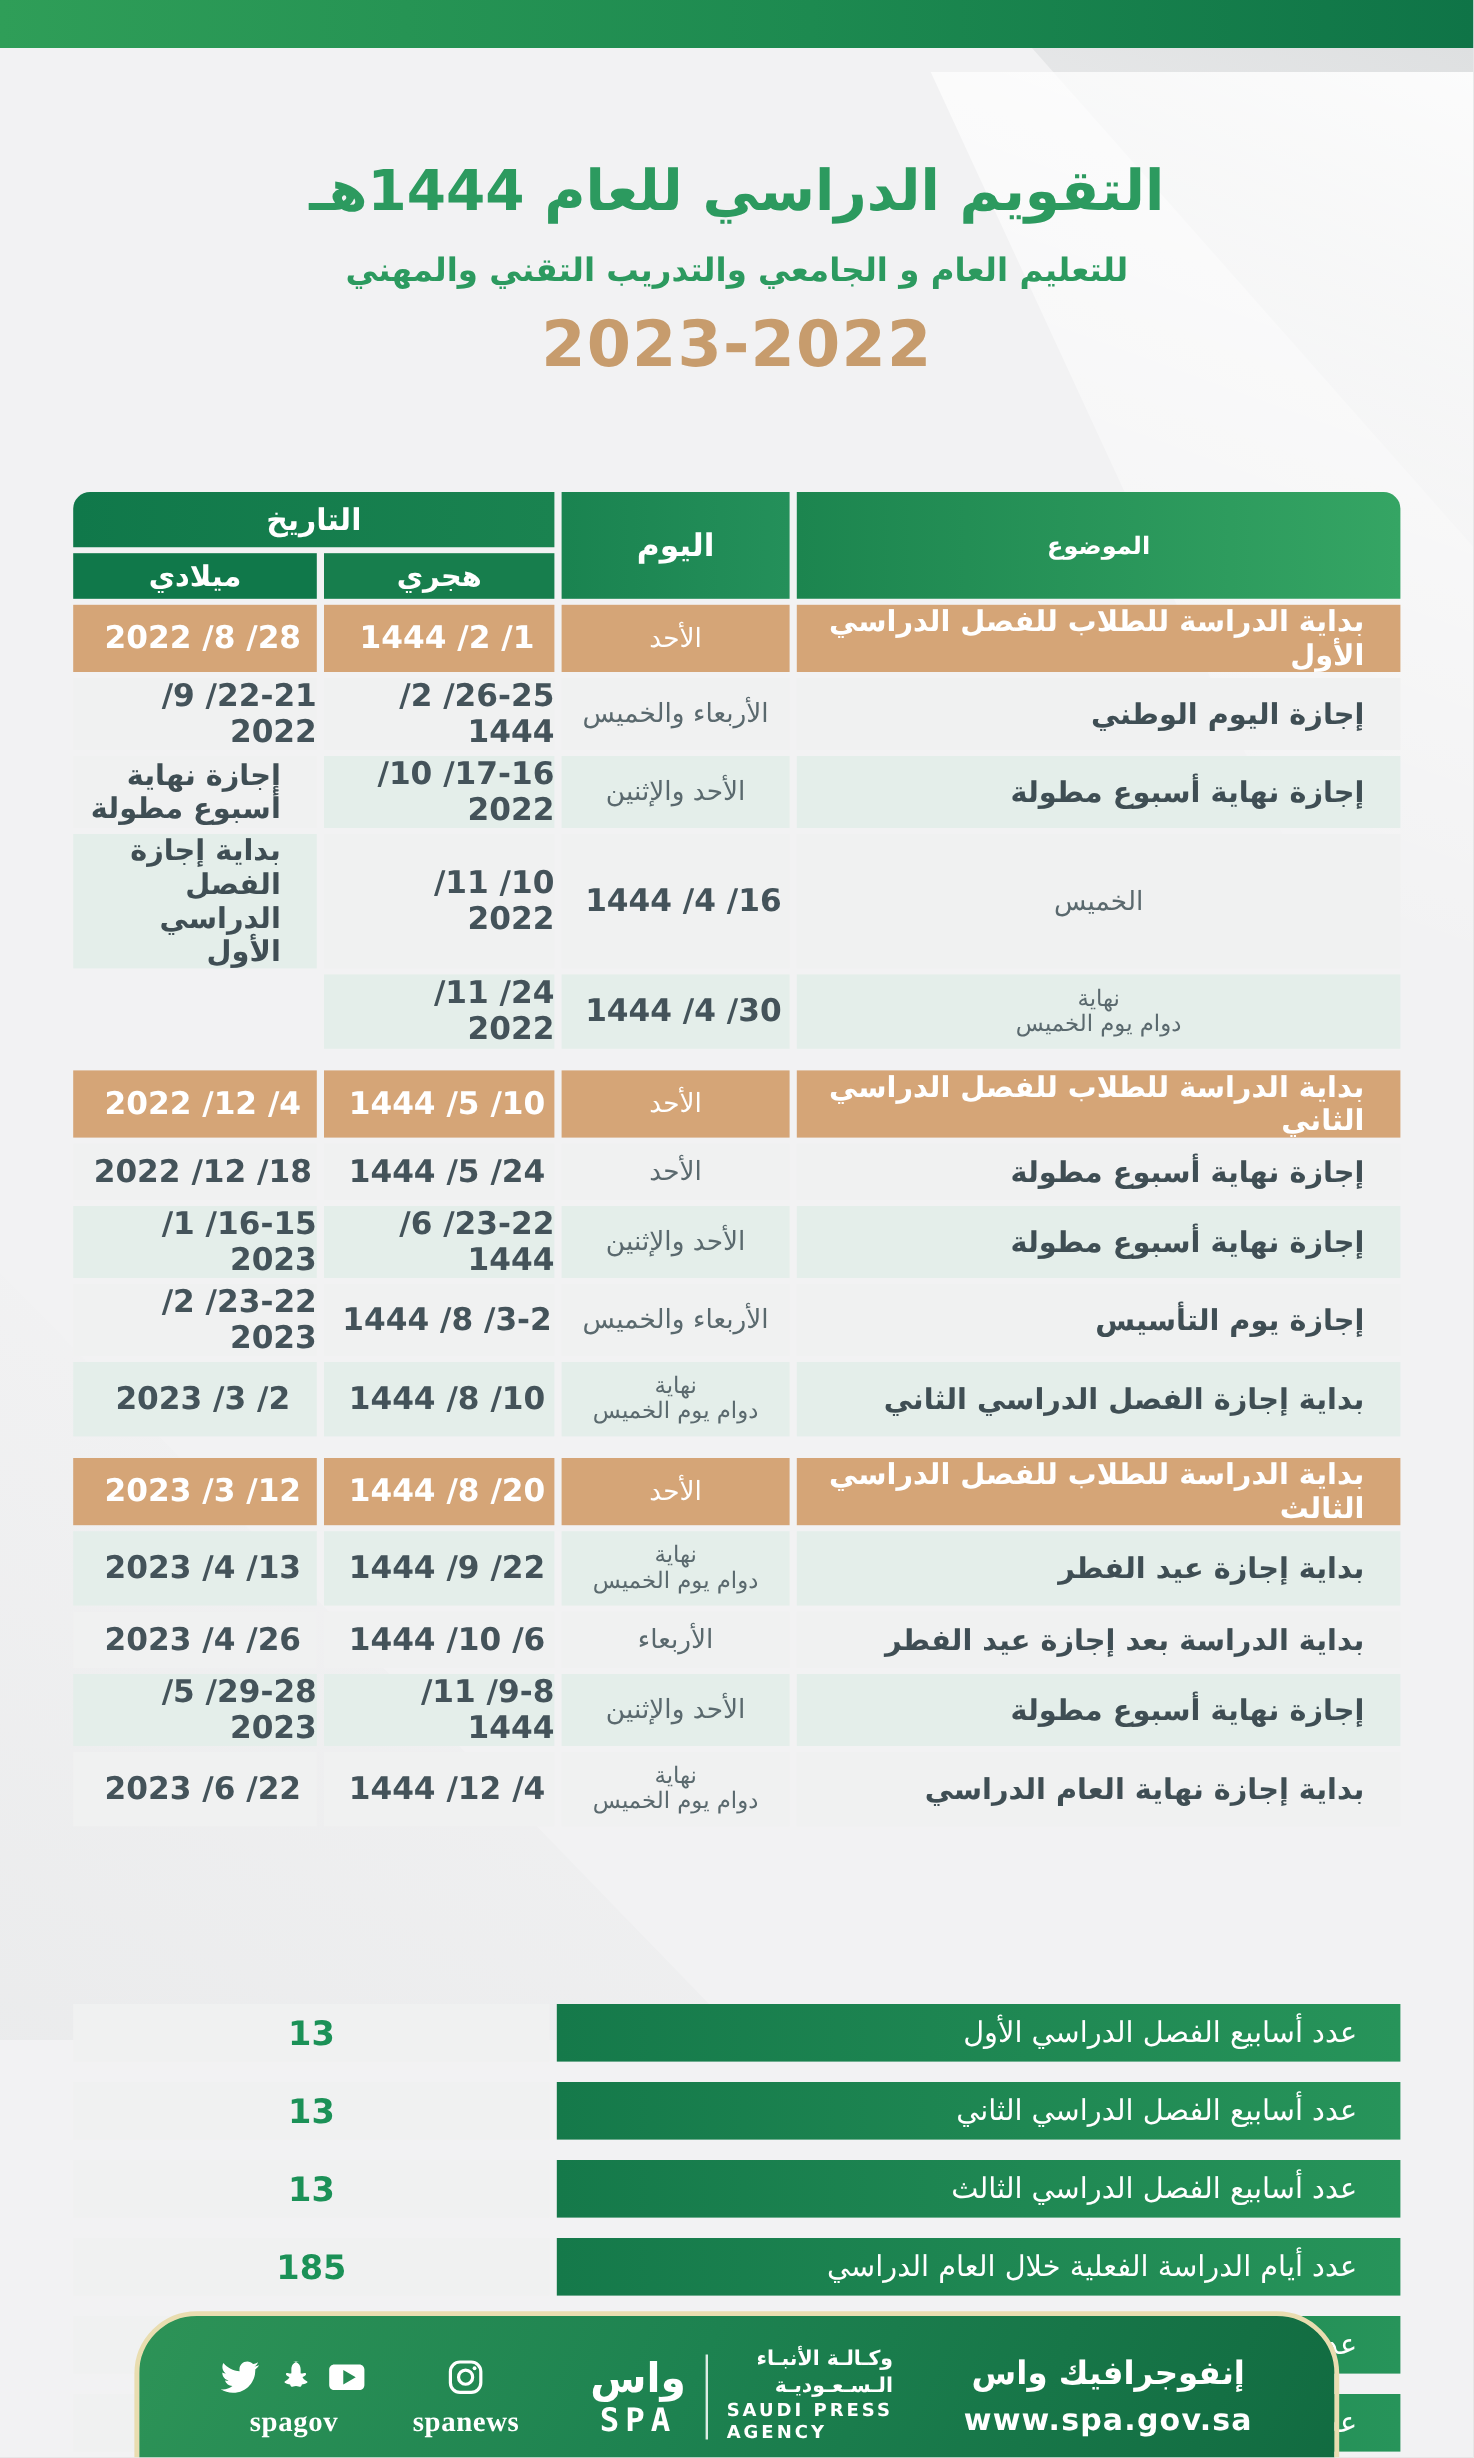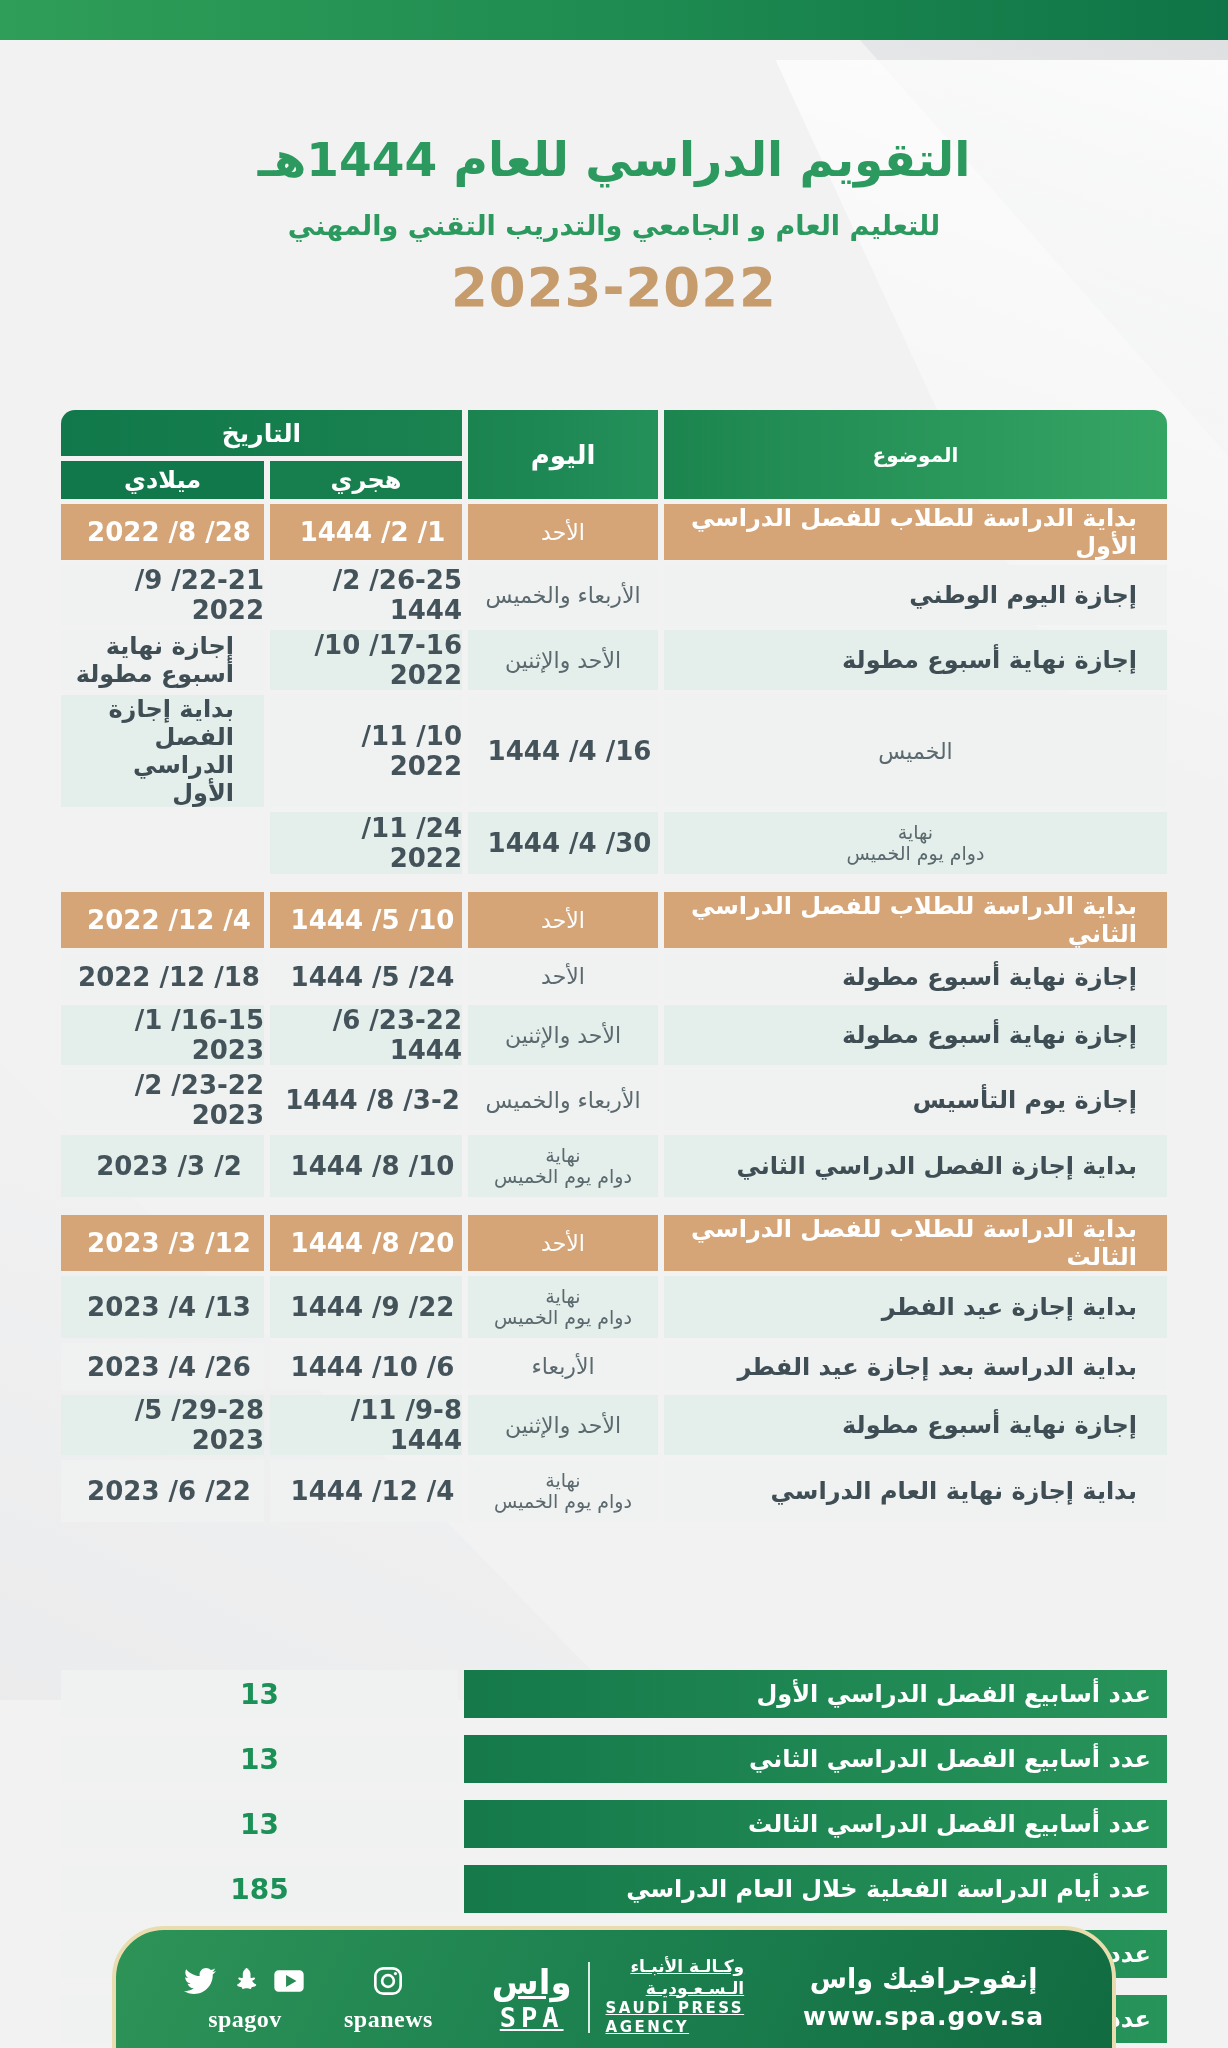--- a/index.html
+++ b/index.html
@@ -59,36 +59,36 @@
     font-weight:bold; font-size:24px; color:#3f4e54; text-align:right; }
   .row-gray { background:#f0f1f1; }
   .row-mint { background:#e4eeea; }
   .tan { background:#d5a577; color:#fff !important; }
   .tan.cell-day { color:#fff; }
 
   
   .summary { display:grid; direction:rtl; width:1106px; margin:148px auto 0;
     grid-template-columns:703fr 397fr; column-gap:6px; row-gap:17px; }
   .sum-label { min-height:48px; display:flex; align-items:center;
-    justify-content:flex-start; padding-right:16px;
+    justify-content:flex-start; padding-right:36px;
     background:linear-gradient(90deg,#15794a,#27945a);
-    color:#fff; font-weight:bold; font-size:24px; }
+    color:#fff; font-weight:normal; font-size:24px; }
   .sum-value { min-height:48px; display:flex; align-items:center; justify-content:center;
     background:#f0f1f1; color:#1b9157; font-weight:bold; font-size:28px; }
 
   
   .footer { position:absolute; z-index:2; top:1926px; left:112px; width:1004px; height:190px;
     background:linear-gradient(115deg,#2d9357 0%, #1d8250 45%, #116a40 100%);
     border:4px solid #e9ddb0; border-radius:52px;
     display:flex; align-items:center; justify-content:space-between;
     padding:0 68px 48px 68px; direction:rtl; }
   .f-right { text-align:center; color:#fff; }
   .f-tagline { font-size:27px; font-weight:bold; }
   .f-url { font-size:25px; font-weight:bold; margin-top:8px; letter-spacing:1px; direction:ltr; }
-  .f-center { display:flex; direction:ltr; align-items:center; gap:16px; color:#fff;text-decoration:underline; }
+  .f-center { display:flex; direction:ltr; align-items:center; gap:16px; color:#fff; }
   .spa-mark { text-align:center; border-right:2px solid rgba(255,255,255,0.85); padding-right:16px; }
   .spa-mark-ar { font-size:34px; font-weight:bold; letter-spacing:2px; }
   .spa-mark-en { font-family:"DejaVu Sans Mono", monospace; font-size:27px; font-weight:bold; letter-spacing:5px; }
   .spa-text { text-align:right; }
   .spa-ar { font-size:17px; font-weight:bold; line-height:1.25; }
   .spa-en { font-size:15px; font-weight:bold; letter-spacing:2.5px; text-align:left; line-height:1.3; direction:ltr; }
   .f-left { display:flex; direction:ltr; align-items:flex-start; gap:38px; }
   .social-group { text-align:center; }
   .icon-row { display:flex; gap:12px; justify-content:center; align-items:center; height:38px; }
   .handle { color:#fff; font-family:"Liberation Serif", serif; font-weight:bold;

